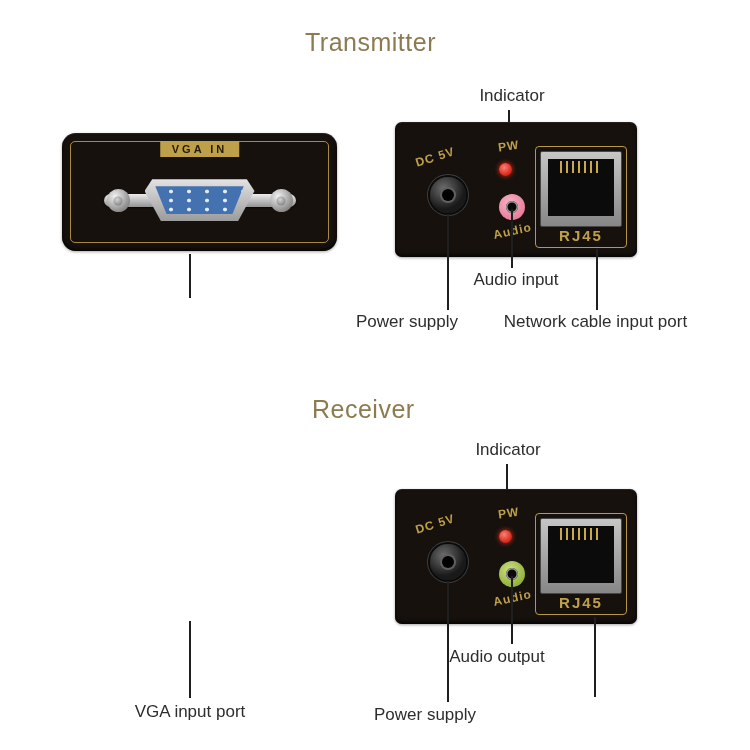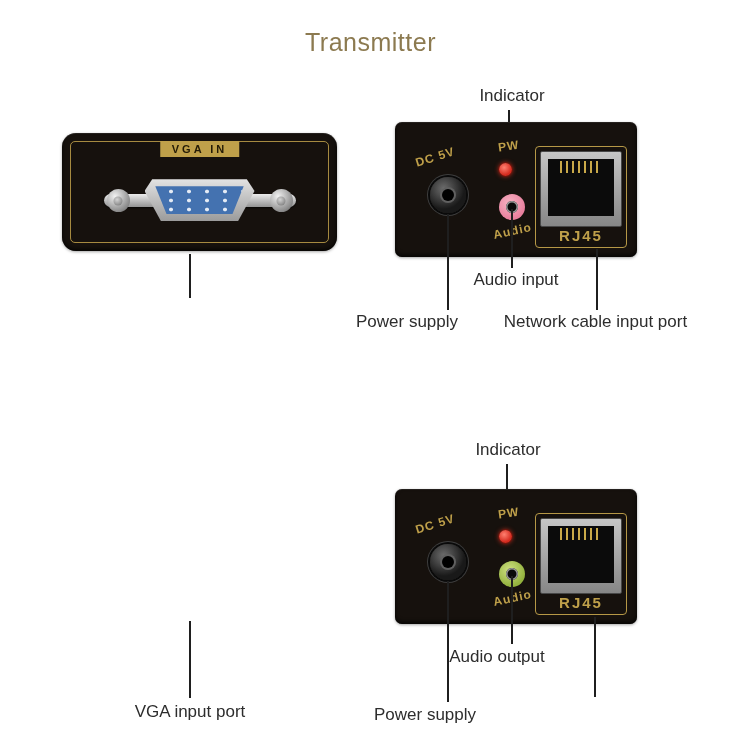--- a/index.html
+++ b/index.html
@@ -105,20 +105,21 @@
 
   <div class="vline" style="left:511px; top:209px; height:59px;"></div>
   <div class="caption" style="left:441px; top:270px; width:150px;">Audio input</div>
 
   <div class="vline" style="left:447px; top:214px; height:96px;"></div>
   <div class="caption" style="left:337px; top:312px; width:140px;">Power supply</div>
 
   <div class="vline" style="left:596px; top:249px; height:61px;"></div>
   <div class="caption" style="left:478px; top:312px; width:235px;">Network cable input port</div>
 
+  <div class="section-title" style="left:312px; top:395px;">Receiver</div>
 
   <div class="vline" style="left:189px; top:621px; height:77px;"></div>
   <div class="caption" style="left:75px; top:702px; width:230px;">VGA input port</div>
 
   <div class="caption" style="left:448px; top:440px; width:120px;">Indicator</div>
   <div class="vline" style="left:506px; top:464px; height:64px;"></div>
 
   <div class="device" style="left:395px; top:489px; width:242px; height:135px;">
     <div class="glabel" style="left:20px; top:28px; transform:rotate(-17deg);">DC 5V</div>
     <div class="dc-jack" style="left:35px; top:55px;"></div>

